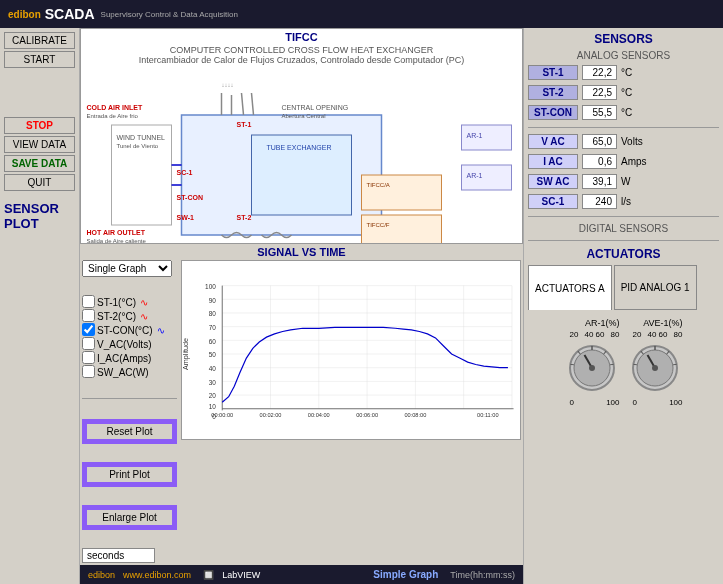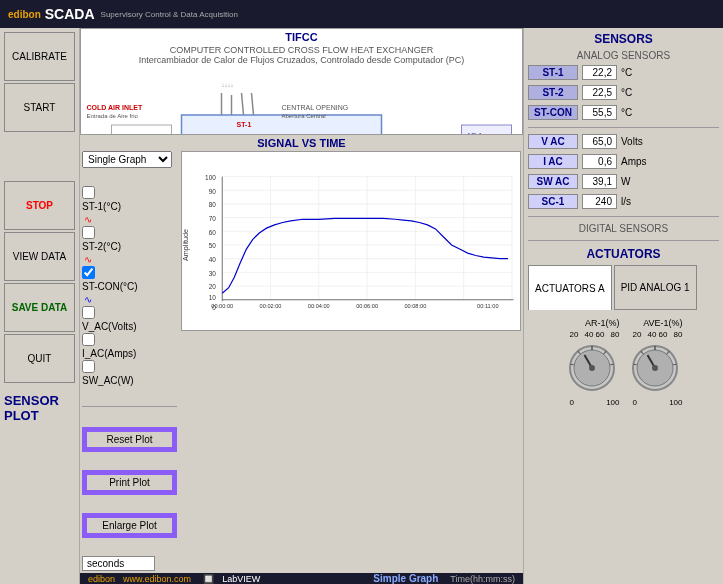--- a/index.html
+++ b/index.html
@@ -42,21 +42,21 @@
       background: #d4d0c8;
       display: flex;
       flex-direction: column;
       padding: 4px;
       gap: 2px;
       border-right: 1px solid #aaa;
     }
     .sidebar-btn {
       background: #d4d0c8;
       border: 1px solid #888;
-      padding: 18px 4px;
+      padding: 2px 4px;
       font-size: 10px;
       text-align: center;
       cursor: pointer;
       color: #000;
     }
     .sidebar-btn.stop { color: red; font-weight: bold; margin-top: 47px; }
     .sidebar-btn.save-data { color: #006400; font-weight: bold; }
 
     
     .center-area {
@@ -119,24 +119,23 @@
       padding: 1px;
       width: 90px;
     }
     .sensor-checklist {
       display: flex;
       flex-direction: column;
       gap: 1px;
     }
     .sensor-check-item {
       display: flex;
-      align-items: flex-start;
+      align-items: flex-end;
       gap: 2px;
       font-size: 10px;
-      flex-direction: column;
     }
     .chart-area-wrapper {
       display: flex;
       gap: 4px;
     }
     .chart-left-panel {
       width: 95px;
       display: flex;
       flex-direction: column;
       gap: 18px;

